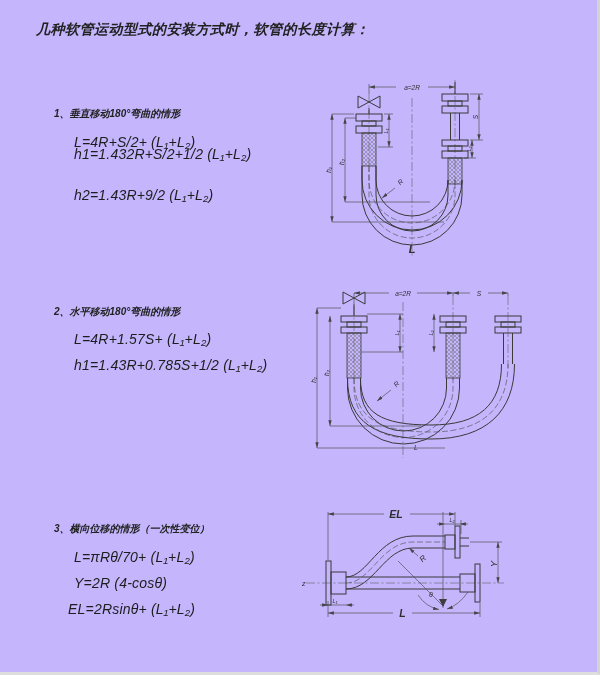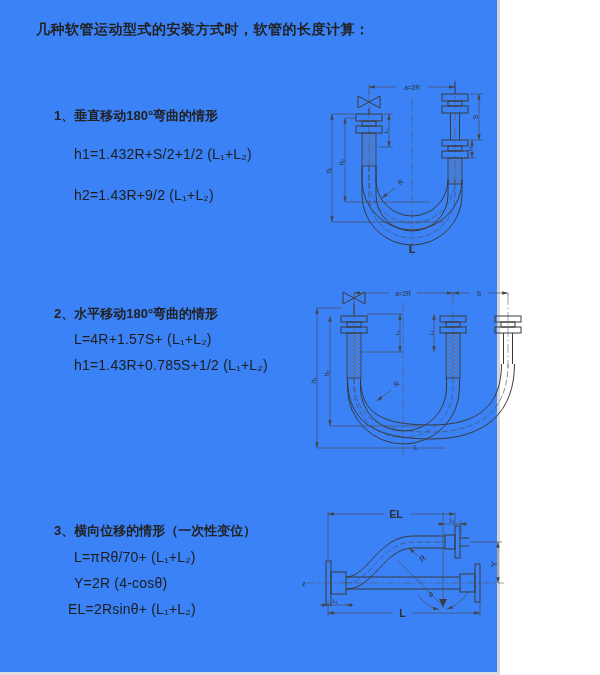--- a/index.html
+++ b/index.html
@@ -1,22 +1,22 @@
 <!DOCTYPE html>
 <html><head>
 <meta charset="utf-8">
 <style>
   html,body{margin:0;padding:0;background:#fff;}
   body{width:600px;height:675px;position:relative;overflow:hidden;
        font-family:"Liberation Sans","DejaVu Sans",sans-serif;color:#222;}
-  .page{position:absolute;left:0;top:0;width:500px;height:675px;box-sizing:border-box;
-        background:#3b82f6;border-right:3px solid #d4d4d4;border-bottom:3px solid #dedede;}
+  .page{position:absolute;left:0;top:0;width:600px;height:675px;box-sizing:border-box;
+        background:#c4b5fd;border-right:3px solid #d4d4d4;border-bottom:3px solid #dedede;font-style:italic;}
   .doc-title{position:absolute;left:36px;top:21px;font-size:14px;font-weight:700;
              letter-spacing:.5px;white-space:nowrap;}
-  .sec-head{position:absolute;font-size:13px;font-weight:700;white-space:nowrap;}
+  .sec-head{position:absolute;font-size:10px;font-weight:700;white-space:nowrap;}
   .formula{position:absolute;font-size:14px;font-weight:400;color:#1d1d1d;white-space:nowrap;
            letter-spacing:.2px;}
   .diag{position:absolute;}
   
   .ln{fill:none;stroke:#3a3a3a;stroke-width:1;}
   .dm{fill:none;stroke:#4a4a4a;stroke-width:.65;}
   .cl{fill:none;stroke:#5a5a5a;stroke-width:.55;stroke-dasharray:9 2.5 2 2.5;}
   .hcl{fill:none;stroke:#4a4a4a;stroke-width:.6;stroke-dasharray:6 2.5;}
   text{fill:#2e2e2e;font-family:"Liberation Sans","DejaVu Sans",sans-serif;}
   .td{font-size:6.5px;}
@@ -26,20 +26,21 @@
   .tl{font-size:10.5px;font-weight:600;}
 </style>
 </head>
 <body>
 
 <div class="page">
 
   <div class="doc-title">几种软管运动型式的安装方式时，软管的长度计算：</div>
 
   <div class="sec-head" style="left:54px;top:107px">1、垂直移动180°弯曲的情形</div>
+  <div class="formula" style="left:74px;top:134px">L=4R+S/2+ (L₁+L₂)</div>
   <div class="formula" style="left:74px;top:146px">h1=1.432R+S/2+1/2 (L₁+L₂)</div>
   <div class="formula" style="left:74px;top:187px">h2=1.43R+9/2 (L₁+L₂)</div>
 
   <div class="sec-head" style="left:54px;top:305px">2、水平移动180°弯曲的情形</div>
   <div class="formula" style="left:74px;top:331px">L=4R+1.57S+ (L₁+L₂)</div>
   <div class="formula" style="left:74px;top:357px">h1=1.43R+0.785S+1/2 (L₁+L₂)</div>
 
   <div class="sec-head" style="left:54px;top:522px">3、横向位移的情形（一次性变位）</div>
   <div class="formula" style="left:74px;top:549px">L=πRθ/70+ (L₁+L₂)</div>
   <div class="formula" style="left:74px;top:575px">Y=2R (4-cosθ)</div>

